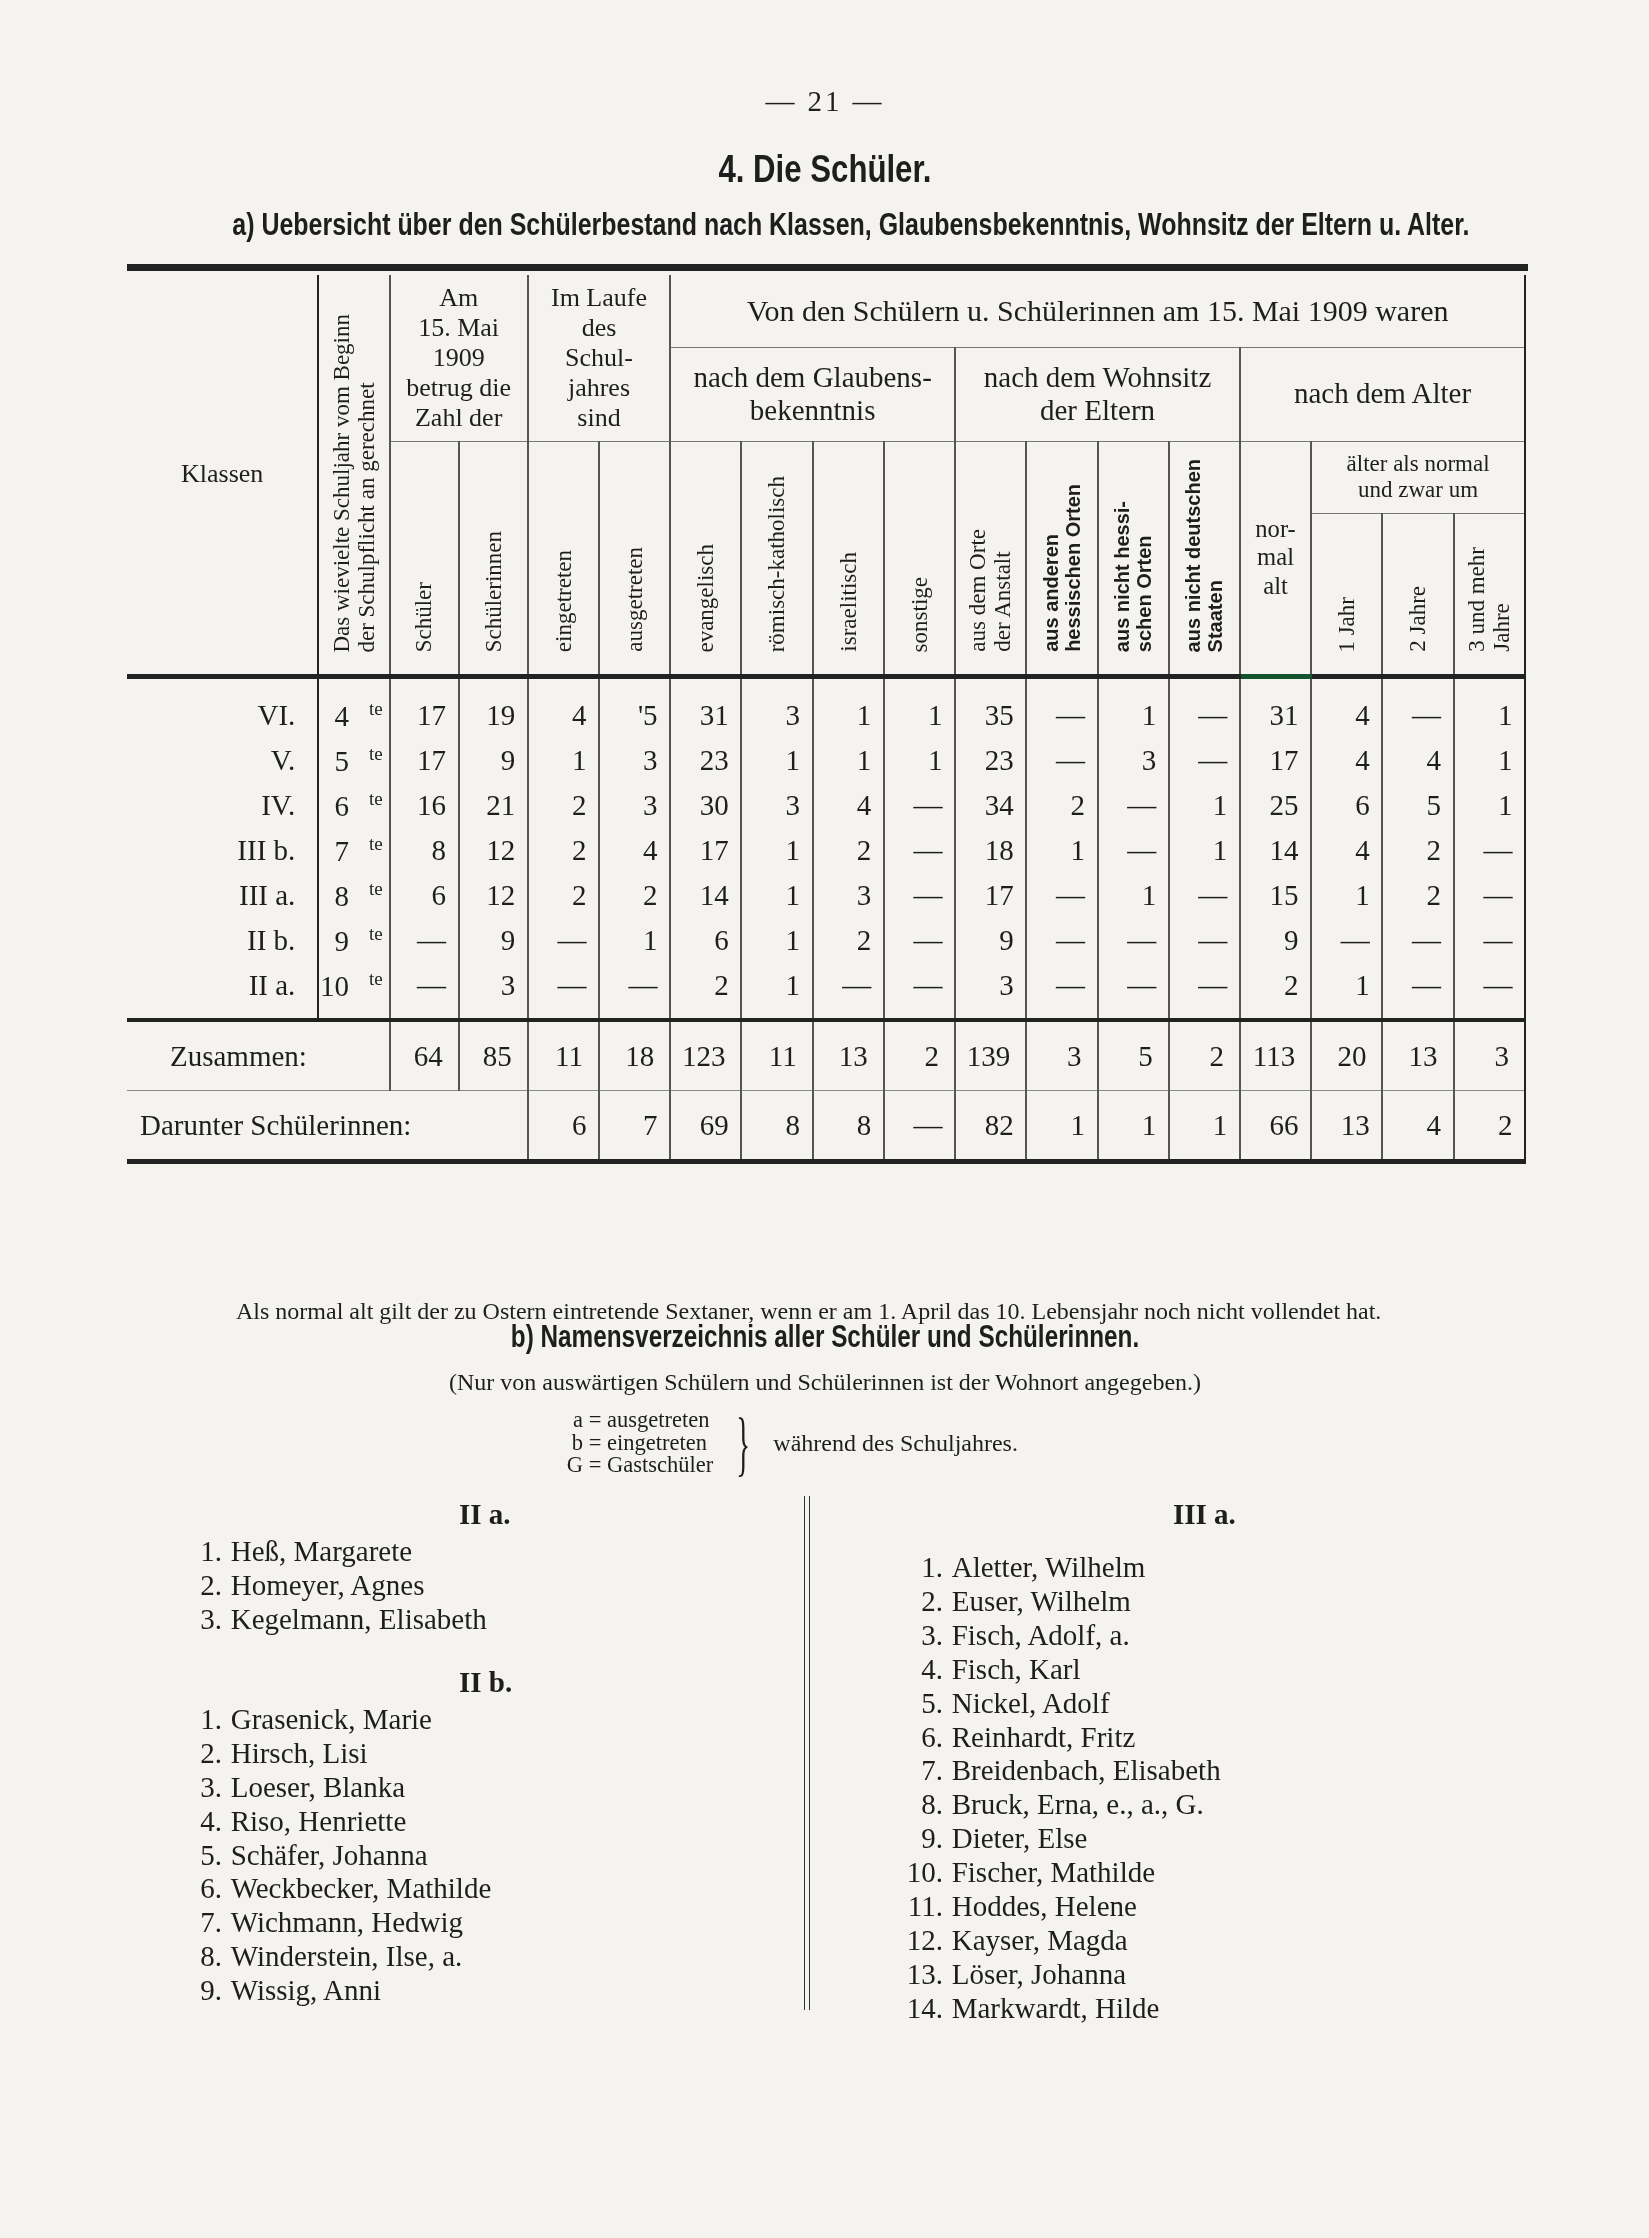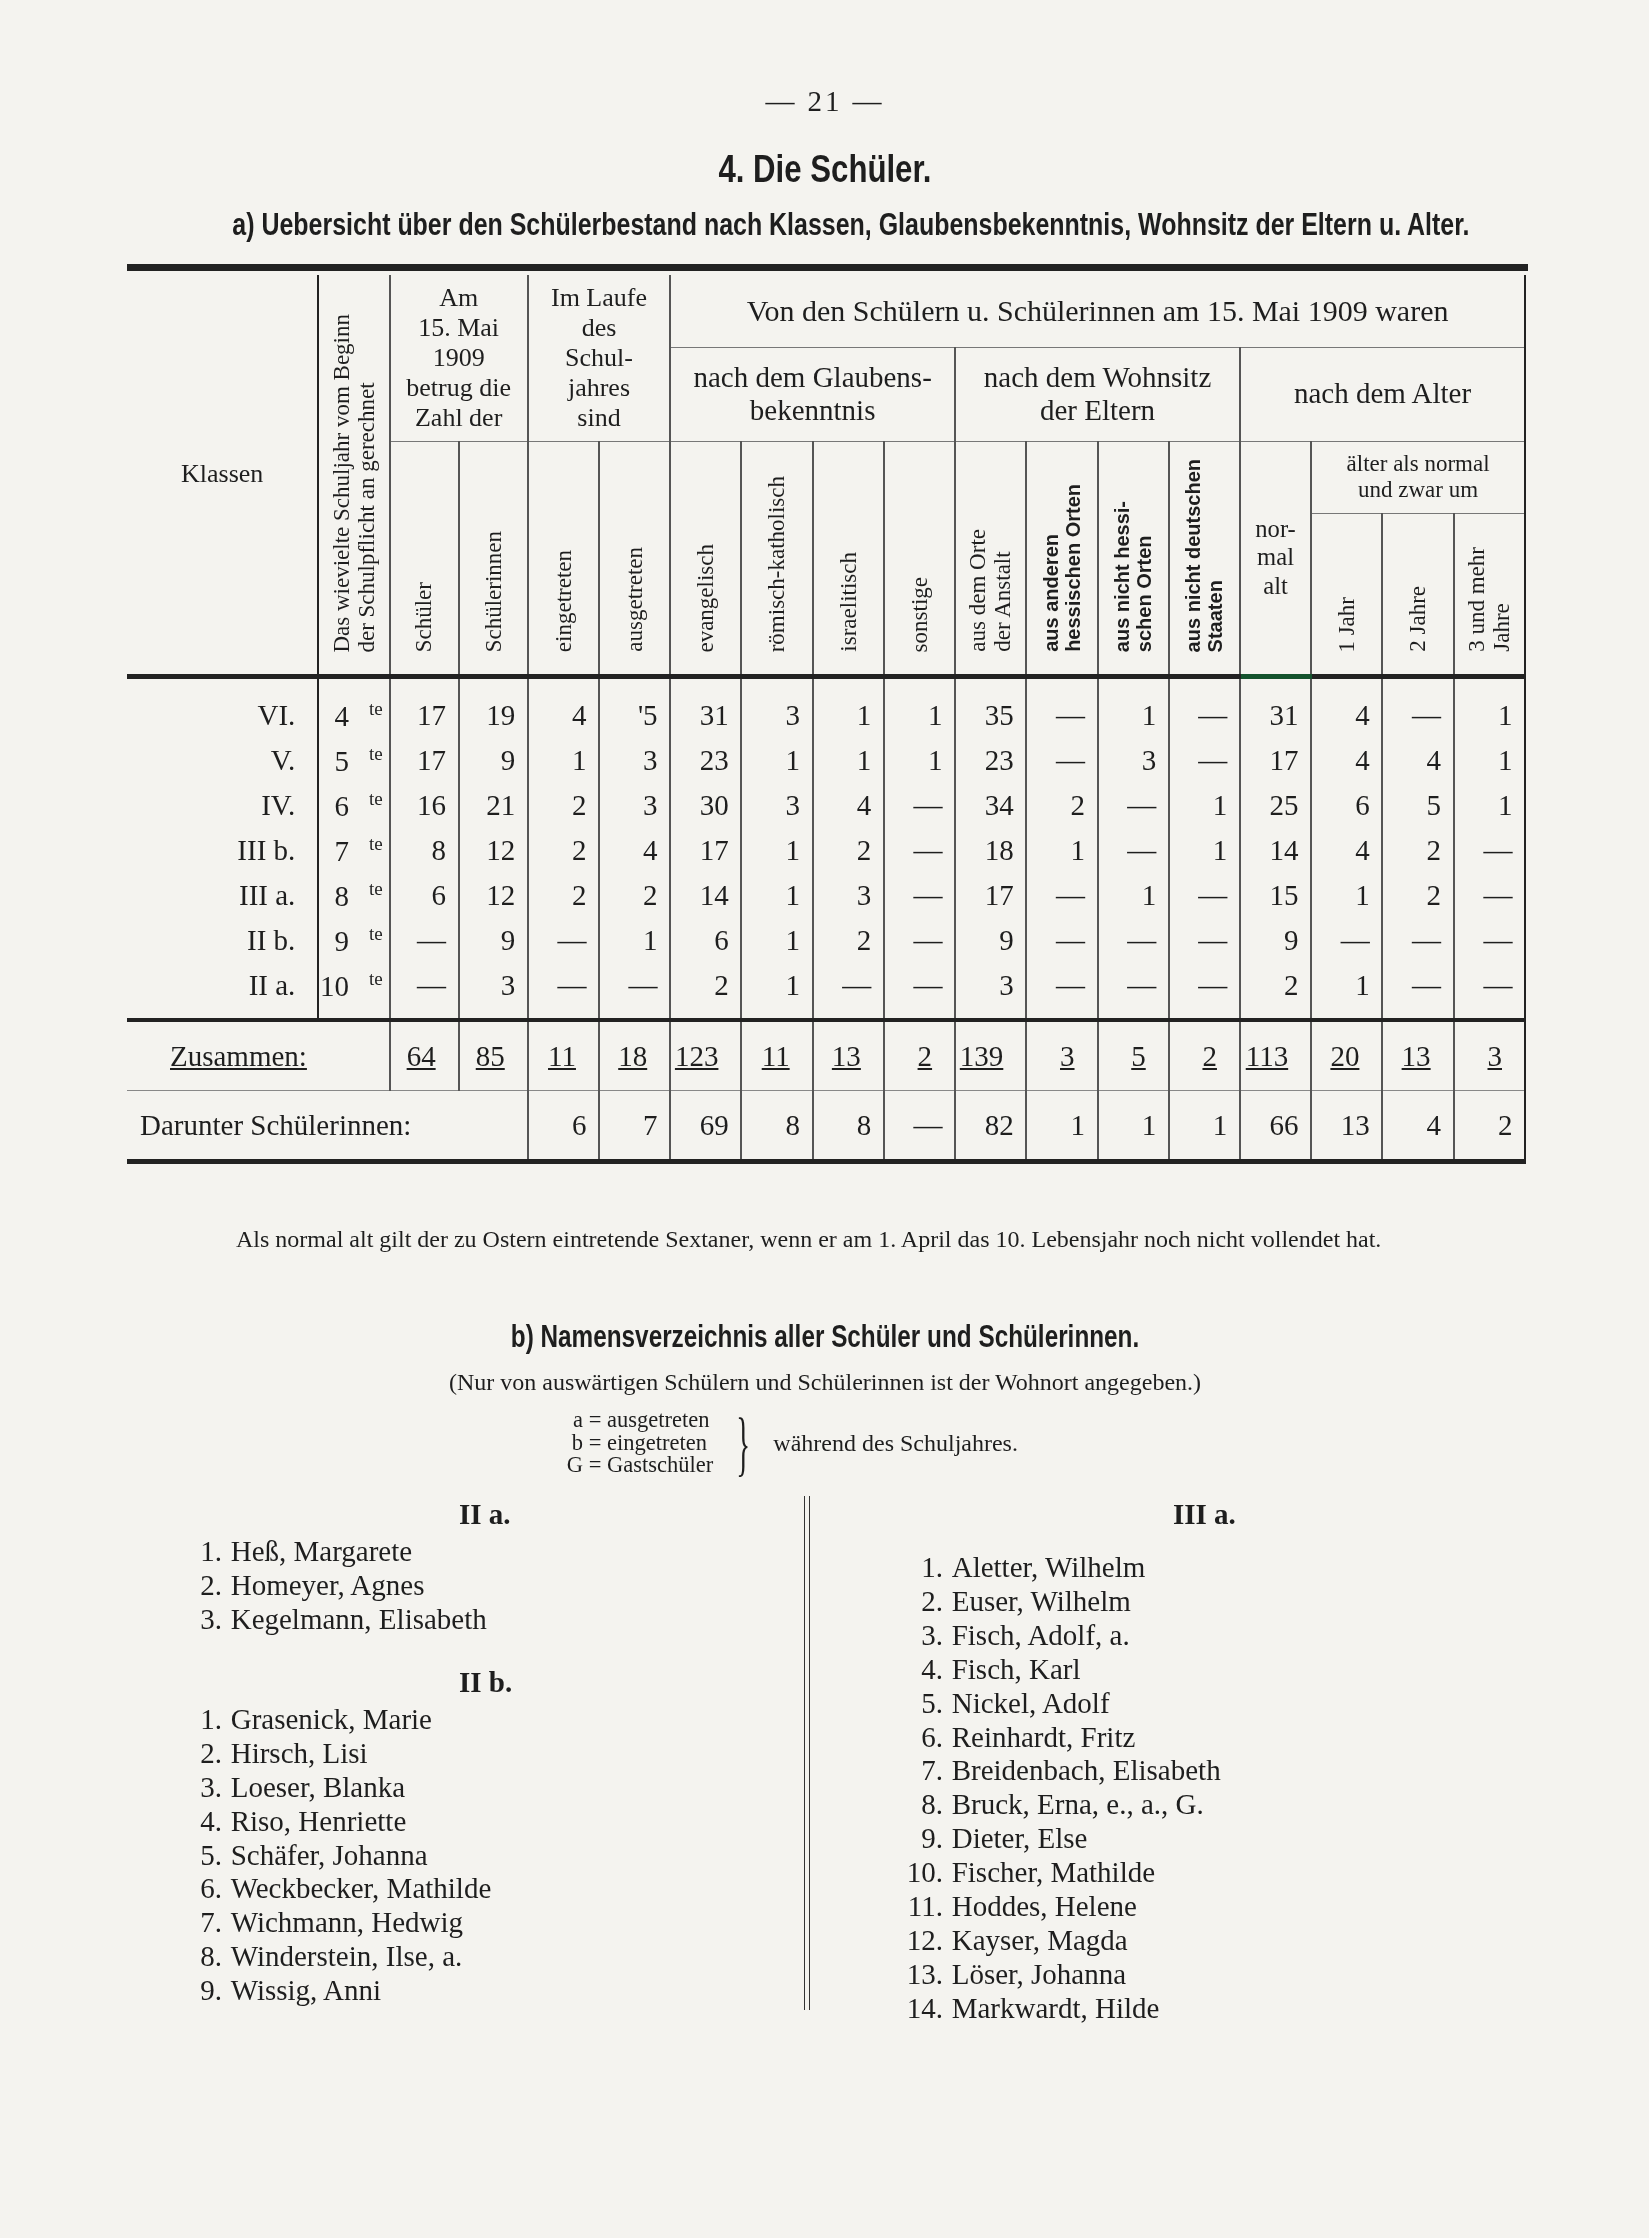--- a/index.html
+++ b/index.html
@@ -52,25 +52,25 @@
   }
   .vert.bold { font-weight: bold; font-family: "Liberation Sans", sans-serif; font-size: 20px; }
   .head-row1 th, .head-row2 th, .head-row3 th { border-bottom: 1.4px solid #777; }
   .head-last th { border-bottom: 5px solid #222; }
   .data-row td { height: 45px; text-align: right; padding-right: 11.6px; }
   .data-row td.klass { text-align: right; padding-right: 22px; }
   .data-row td.year { text-align: right; padding-right: 5.8px; }
   .data-row.first-data td { padding-top: 14.5px; }
   .data-row.last-data td { padding-bottom: 10px; border-bottom: 4.3px solid #222; }
   sup { font-size: 19px; margin-left: 20px; }
-  .sum-row td { height: 68px; text-align: right; padding-right: 22px; border-bottom: 1.4px solid #888; text-decoration: underline; }
+  .sum-row td { height: 68px; text-align: right; padding-right: 15px; border-bottom: 1.4px solid #888; }
   .sum-row td.label, .girls-row td.label { text-align: left; padding-left: 29px; border-left: none; }
   .girls-row td { height: 68px; text-align: right; padding-right: 11.6px; border-bottom: 5px solid #222; }
   .footnote {
-    position: absolute; top: 1224px; left: 120px; width: 1409px;
+    position: absolute; top: 1296px; left: 120px; width: 1409px;
     font-size: 24px; line-height: 1.28; text-align: justify;
   }
   .footnote .indent { display: inline-block; width: 116px; }
   .list-title {
     position: absolute; top: 1318px; left: 0; width: 1650px;
     text-align: center; font-size: 32px; font-weight: bold;
     font-family: "Liberation Sans", sans-serif; transform: scaleX(0.76);
   }
   .list-note {
     position: absolute; top: 1369px; left: 0; width: 1650px;

